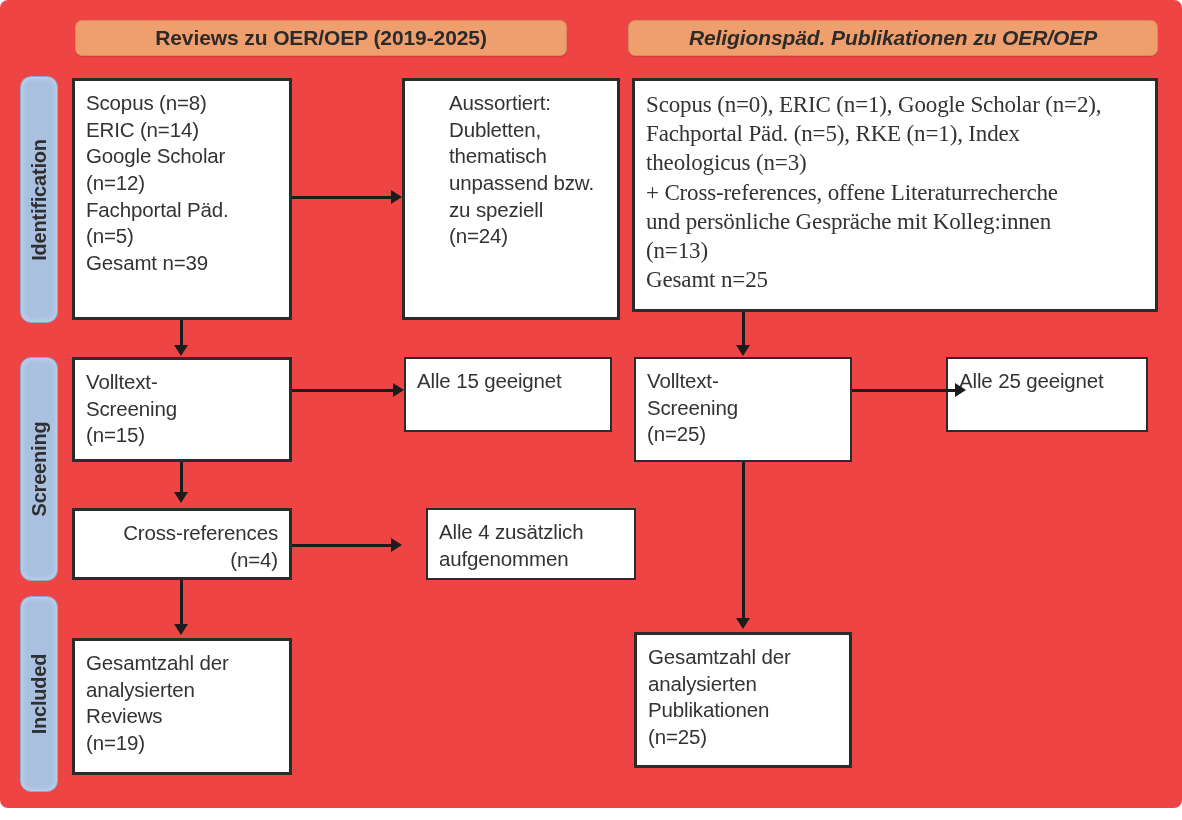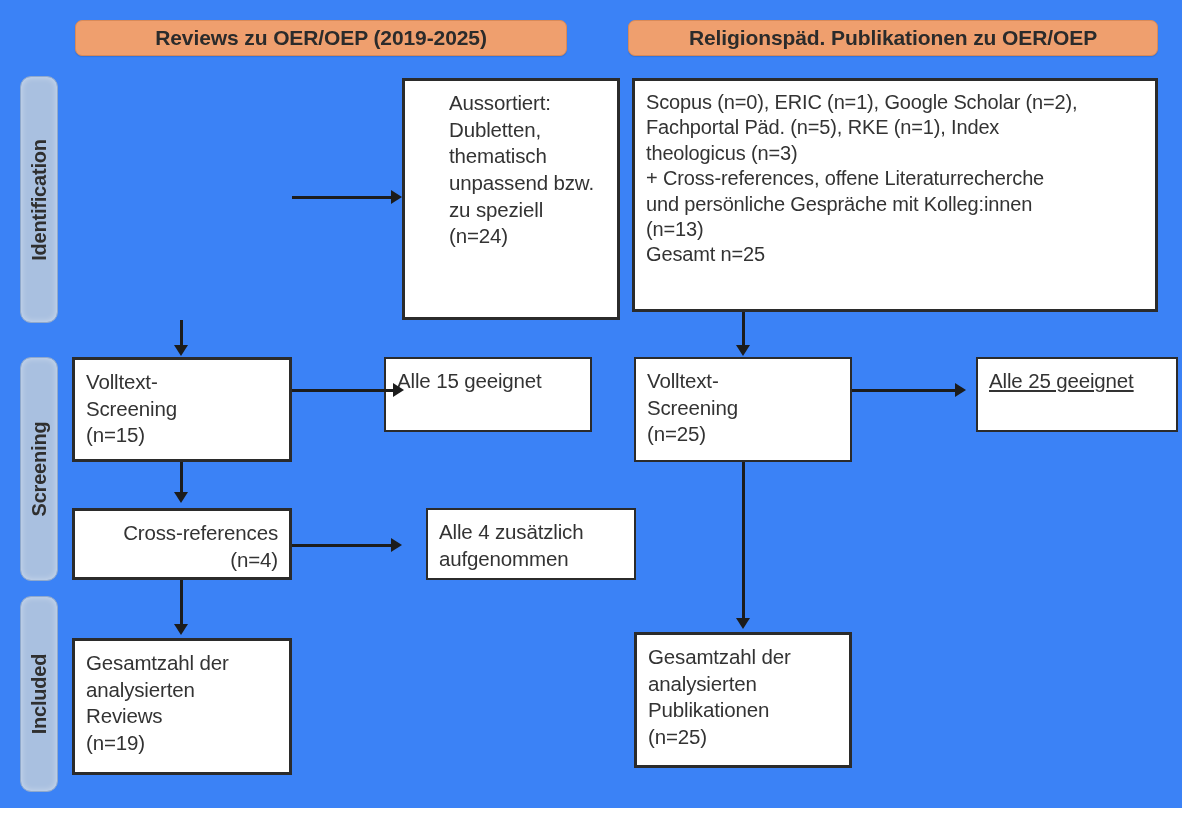--- a/index.html
+++ b/index.html
@@ -7,22 +7,23 @@
     padding: 0;
     background: #ffffff;
   }
   body {
     font-family: "Liberation Sans", sans-serif;
   }
   #canvas {
     position: relative;
     width: 1182px;
     height: 808px;
-    background: #3b82f6;
+    background: #ef4444;
     overflow: hidden;
+    border-radius: 8px;
   }
 
   
   .col-header {
     position: absolute;
     background: #ef9f6e;
     border: 1px solid #d98a58;
     border-radius: 7px;
     color: #2b2b2b;
     font-size: 21px;
@@ -62,21 +63,21 @@
     box-sizing: border-box;
     padding: 9px 11px 6px 11px;
     font-size: 20.5px;
     line-height: 1.30;
     color: #333333;
     white-space: pre-line;
     overflow: hidden;
     letter-spacing: -0.15px;
   }
   .box.thin { border-width: 2px; }
-  .box.wide-text { font-size: 20px; line-height: 1.27; }
+  .box.wide-text { font-size: 23px; line-height: 1.27; font-family: Liberation Serif, serif; }
 
   
   .vline, .hline {
     position: absolute;
     background: #1c1c1c;
   }
   .vline { width: 3px; }
   .hline { height: 3px; }
 
   .arrow-down {
@@ -94,53 +95,60 @@
     border-left: 11px solid #1c1c1c;
   }
 </style>
 </head>
 <body>
 
 <div id="canvas">
 
   <div class="col-header" style="left:75px; top:20px; width:490px; height:34px;">Reviews zu OER/OEP (2019-2025)</div>
 
-  <div class="col-header" style="left:628px; top:20px; width:528px; height:34px;">Religionspäd. Publikationen zu OER/OEP</div>
+  <div class="col-header" style="left:628px; top:20px; width:528px; height:34px;font-style:italic;">Religionspäd. Publikationen zu OER/OEP</div>
 
   <div class="stage-tab" style="left:20px; top:76px; width:36px; height:245px;">
     <span class="stage-label">Identification</span>
   </div>
 
   <div class="stage-tab" style="left:20px; top:357px; width:36px; height:222px;">
     <span class="stage-label">Screening</span>
   </div>
 
   <div class="stage-tab" style="left:20px; top:596px; width:36px; height:194px;">
     <span class="stage-label">Included</span>
   </div>
 
+  <div class="box" style="left:72px; top:78px; width:220px; height:242px;">Scopus (n=8)
+ERIC (n=14)
+Google Scholar
+(n=12)
+Fachportal Päd.
+(n=5)
+Gesamt n=39</div>
 
   <div class="box" style="left:402px; top:78px; width:218px; height:242px;padding-left:44px;">Aussortiert:
 Dubletten,
 thematisch
 unpassend bzw.
 zu speziell
 (n=24)</div>
 
   <div class="hline" style="left:292px; top:196px; width:100px;"></div>
   <div class="arrow-right" style="left:391px; top:190px;"></div>
 
   <div class="vline" style="left:180px; top:320px; width:3px; height:28px;"></div>
   <div class="arrow-down" style="left:174px; top:345px;"></div>
 
   <div class="box" style="left:72px; top:357px; width:220px; height:105px;">Volltext-
 Screening
 (n=15)</div>
 
-  <div class="box thin" style="left:384px; top:357px; width:208px; height:75px;">Alle 15 geeignet</div>
+  <div class="box thin" style="left:404px; top:357px; width:208px; height:75px;">Alle 15 geeignet</div>
 
   <div class="hline" style="left:292px; top:389px; width:102px;"></div>
   <div class="arrow-right" style="left:393px; top:383px;"></div>
 
   <div class="vline" style="left:180px; top:462px; width:3px; height:32px;"></div>
   <div class="arrow-down" style="left:174px; top:492px;"></div>
 
   <div class="box" style="left:72px; top:508px; width:220px; height:72px;text-align:right;">Cross-references
 (n=4)</div>
 
@@ -166,21 +174,21 @@
 (n=13)
 Gesamt n=25</div>
 
   <div class="vline" style="left:742px; top:312px; width:3px; height:36px;"></div>
   <div class="arrow-down" style="left:736px; top:345px;"></div>
 
   <div class="box thin" style="left:634px; top:357px; width:218px; height:105px;">Volltext-
 Screening
 (n=25)</div>
 
-  <div class="box thin" style="left:976px; top:357px; width:202px; height:75px;text-decoration:underline;">Alle 25 geeignet</div>
+  <div class="box thin" style="left:946px; top:357px; width:202px; height:75px;">Alle 25 geeignet</div>
 
   <div class="hline" style="left:852px; top:389px; width:104px;"></div>
   <div class="arrow-right" style="left:955px; top:383px;"></div>
 
   <div class="vline" style="left:742px; top:462px; width:3px; height:158px;"></div>
   <div class="arrow-down" style="left:736px; top:618px;"></div>
 
   <div class="box" style="left:634px; top:632px; width:218px; height:136px;">Gesamtzahl der
 analysierten
 Publikationen

